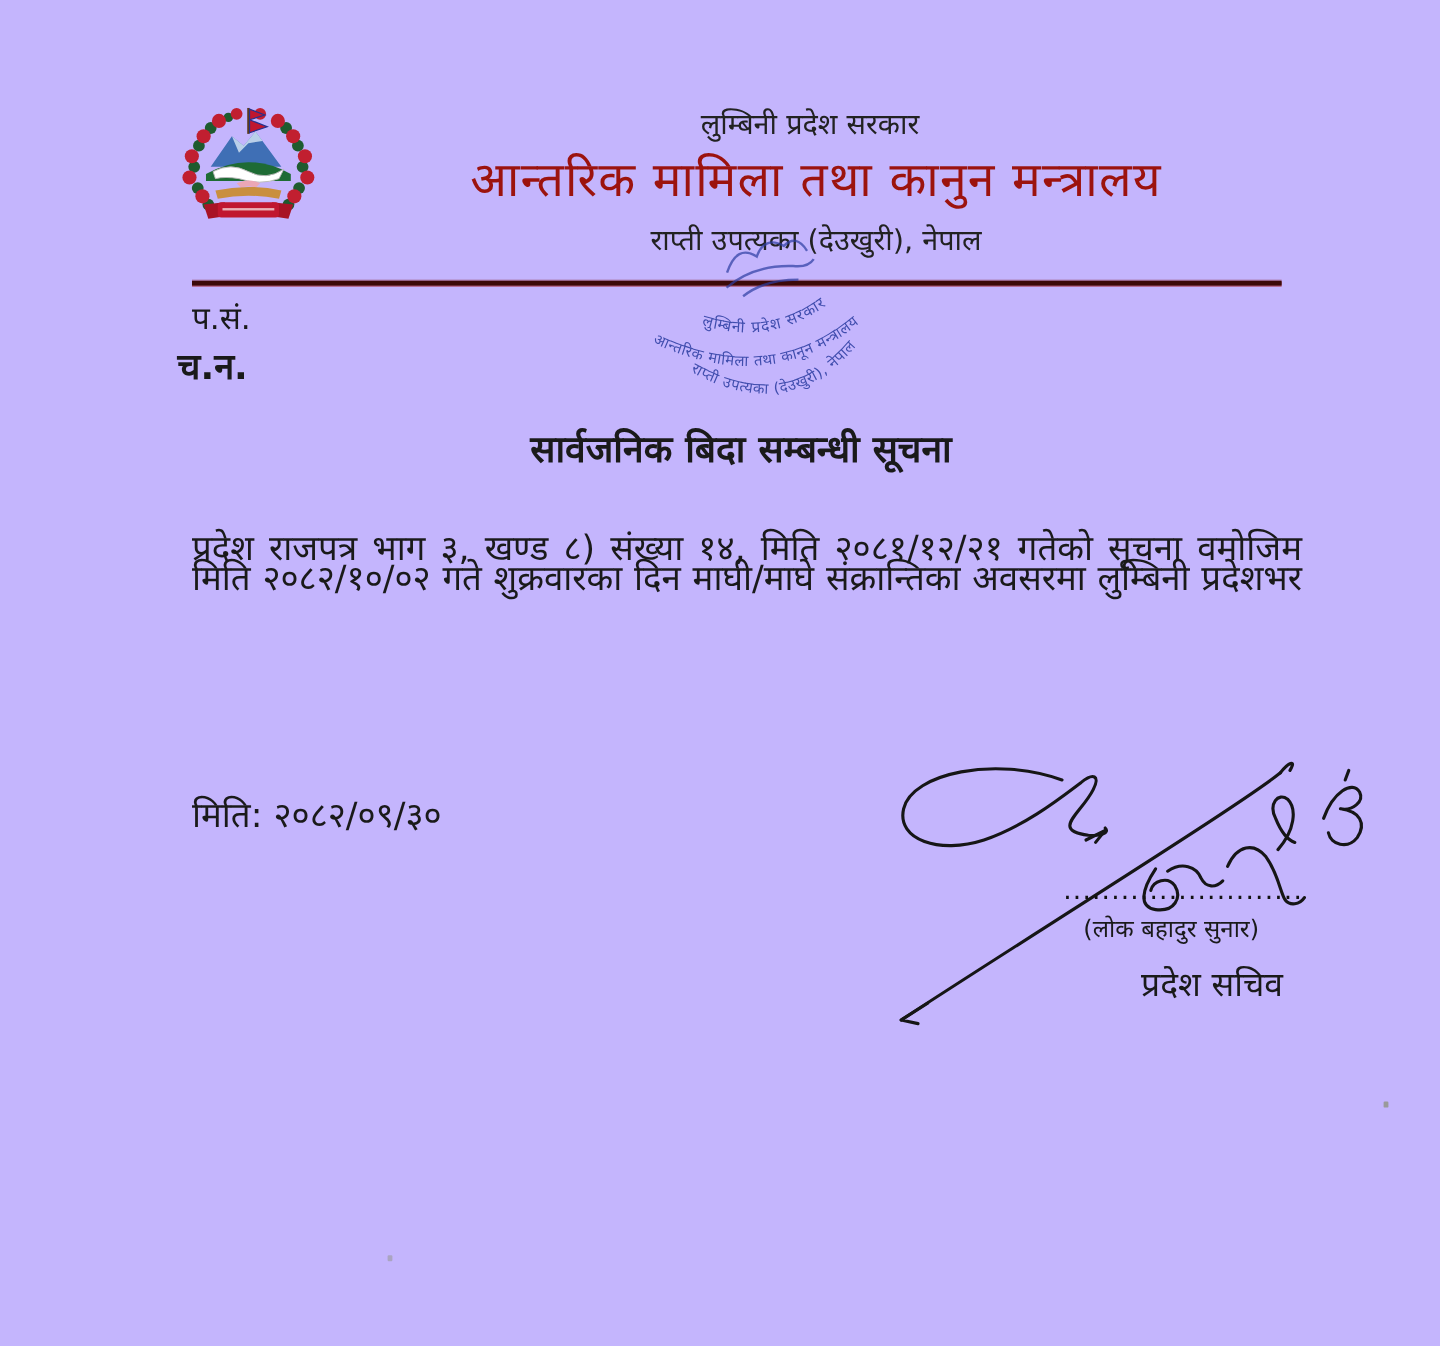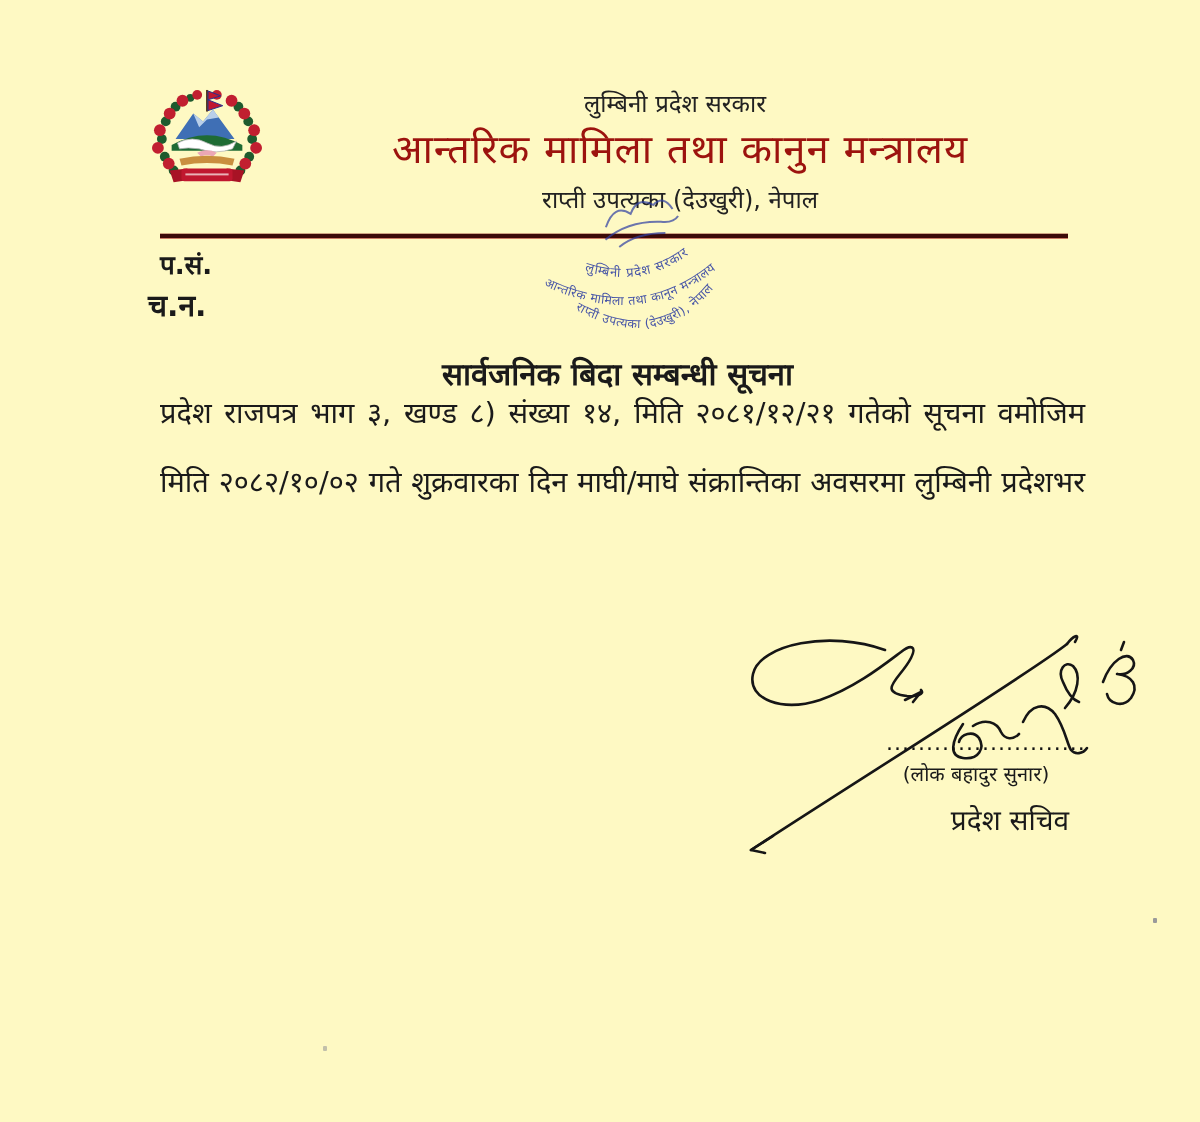--- a/index.html
+++ b/index.html
@@ -1,39 +1,39 @@
 <!DOCTYPE html>
 <html><head>
 <meta charset="utf-8">
 <style>
   html,body{margin:0;padding:0;background:#e8e8e8;}
   .page{
     position:relative;
     width:1200px;height:1122px;
-    background:#fef9c3;
+    background:#c4b5fd;
     overflow:hidden;
     font-family:"DejaVu Sans","Liberation Sans",sans-serif;
     color:#1a1a1a;
   }
   .abs{position:absolute;}
   
   .gov-line{left:250px;top:86px;width:850px;text-align:center;font-size:24px;color:#222;}
   .ministry-line{left:250px;top:120px;width:860px;text-align:center;font-size:40px;font-weight:normal;color:#9c130e;letter-spacing:1px;}
   .location-line{left:250px;top:182px;width:860px;text-align:center;font-size:24px;color:#222;}
   .head-rule{left:160px;top:234px;width:908px;height:4px;background:#3c0a08;box-shadow:0 1px 0 rgba(160,20,20,.55), 0 -1px 0 rgba(120,10,10,.35);}
-  .ps-line{left:160px;top:246px;font-size:26px;font-weight:bold;text-align:right;}
+  .ps-line{left:160px;top:246px;font-size:26px;font-weight:normal;text-align:right;}
   .cn-line{left:148px;top:284px;font-size:30px;font-weight:bold;}
   
   .stamp{left:520px;top:190px;width:250px;height:155px;opacity:.88;}
   
   .notice-title{left:160px;top:352px;width:915px;text-align:center;font-size:31px;font-weight:bold;}
   .notice-title span{text-underline-offset:7px;}
   .body-line{left:160px;width:925px;font-size:29px;white-space:nowrap;}
   .body-line.just{text-align:justify;text-align-last:justify;white-space:normal;}
-  .bl1{top:392px;} .bl2{top:461px;} .bl3{top:506px;} .bl4{top:551px;}
+  .bl1{top:436px;} .bl2{top:461px;} .bl3{top:506px;} .bl4{top:551px;}
   .date-line{left:160px;top:658px;font-size:29px;}
   
   .sig-svg{left:735px;top:622px;width:430px;height:245px;}
   .dots-line{left:886px;top:730px;width:200px;font-size:22px;letter-spacing:1px;color:#111;overflow:hidden;white-space:nowrap;}
   .sig-name{left:862px;top:760px;width:228px;text-align:center;font-size:20px;}
   .sig-title{left:900px;top:800px;width:220px;text-align:center;font-size:28px;}
   .speck{width:4px;height:5px;background:#9a9a9a;border-radius:1px;}
 </style>
 </head>
 <body>
@@ -132,20 +132,21 @@
     </g>
   </svg>
 
   <div class="abs notice-title">
     <span>सार्वजनिक बिदा सम्बन्धी सूचना</span>
   </div>
 
   <div class="abs body-line just bl1">प्रदेश राजपत्र भाग ३, खण्ड ८) संख्या १४, मिति २०८१/१२/२१ गतेको सूचना वमोजिम</div>
   <div class="abs body-line just bl2">मिति २०८२/१०/०२ गते शुक्रवारका दिन माघी/माघे संक्रान्तिका अवसरमा लुम्बिनी प्रदेशभर</div>
 
+  <div class="abs date-line">मिति: २०८२/०९/३०</div>
 
   <svg class="abs sig-svg" viewBox="0 0 430 245">
     <g fill="none" stroke="#161616" stroke-width="2.6" stroke-linecap="round" stroke-linejoin="round">
 
       <path d="M 150 28 C 95 8, 25 22, 18 52 C 12 78, 48 90, 85 78 C 120 66, 150 42, 166 30 C 176 22, 182 24, 176 36 C 166 56, 140 70, 172 74 C 182 75, 190 72, 186 68"></path>
       <path d="M 170 78 L 186 70 L 178 80"></path>
 
       <path d="M 332 22 C 300 48, 120 160, 16 228"></path>
       <path d="M 332 22 C 338 14, 346 10, 340 20"></path>
       <path d="M 16 228 L 38 214 M 16 228 L 30 231"></path>

